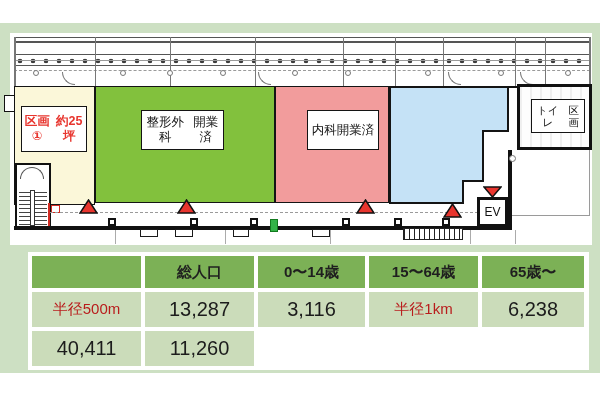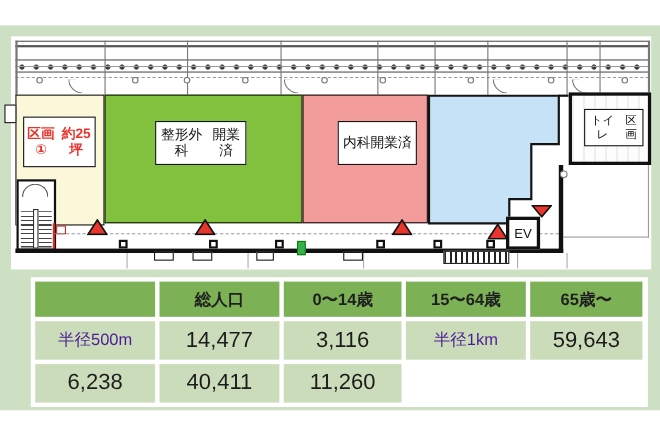--- a/index.html
+++ b/index.html
@@ -47,21 +47,21 @@
   .redline{background:#d22b22;}
   .redrect{border:1.3px solid #d22b22;background:transparent;}
   
   .tbl{
     left:28px;top:252px;width:561px;background:#ffffff;padding:4px;
     display:grid;grid-template-columns:109px 109px 107px 109px 102px;
     grid-template-rows:32px 35px 35px;gap:4px;
   }
   .cell{display:flex;align-items:center;justify-content:center;}
   .th{background:#7cb156;color:#1f1f1f;font-weight:bold;font-size:15px;}
-  .rowlab{background:#cbdcba;color:#4c1d95;font-size:15px;}
+  .rowlab{background:#cbdcba;color:#b91c1c;font-size:15px;}
   .val{background:#cbdcba;color:#1c1c1c;font-size:20px;}
 </style>
 </head>
 <body>
 
 <div class="abs panel"></div>
 <div class="abs plan-bg"></div>
 
 <div class="abs" style="left:0;top:0;width:600px;height:400px;">
 
@@ -160,34 +160,33 @@
   <svg class="abs" style="left:356px;top:199px;" width="19" height="15">
     <polygon points="9.5,1 18,14 1,14" fill="#e8352e" stroke="#111" stroke-width="1.5"></polygon>
     </svg>
   <svg class="abs" style="left:443px;top:203px;" width="19" height="15">
     <polygon points="9.5,1 18,14 1,14" fill="#e8352e" stroke="#111" stroke-width="1.5"></polygon>
     </svg>
   <svg class="abs" style="left:483px;top:186px;" width="19" height="12">
     <polygon points="1,1 18,1 9.5,11" fill="#e8352e" stroke="#111" stroke-width="1.5"></polygon>
     </svg>
 
-  <div class="abs evbox" style="left:460px;top:197px;width:31px;height:30px;">
+  <div class="abs evbox" style="left:477px;top:197px;width:31px;height:30px;">
     <span>EV</span>
   </div>
 </div>
 
 <div class="abs tbl">
   <div class="cell th"></div>
   <div class="cell th">総人口</div>
   <div class="cell th">0〜14歳</div>
   <div class="cell th">15〜64歳</div>
   <div class="cell th">65歳〜</div>
 
   <div class="cell rowlab">半径500m</div>
-  <div class="cell val">14,477</div>
+  <div class="cell val">13,287</div>
   <div class="cell val">3,116</div>
 
   <div class="cell rowlab">半径1km</div>
-  <div class="cell val">59,643</div>
   <div class="cell val">6,238</div>
   <div class="cell val">40,411</div>
   <div class="cell val">11,260</div>
 </div>
 
 </body></html>

